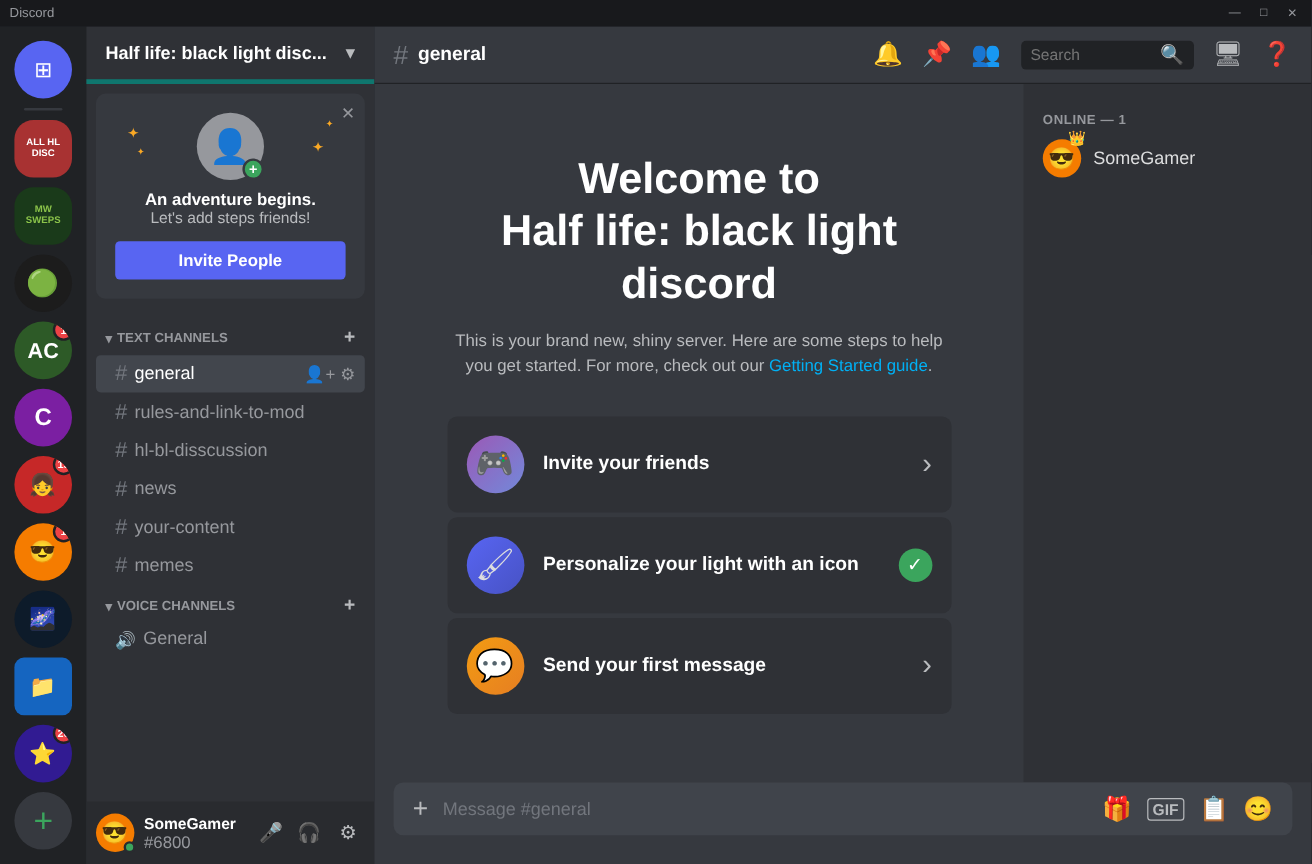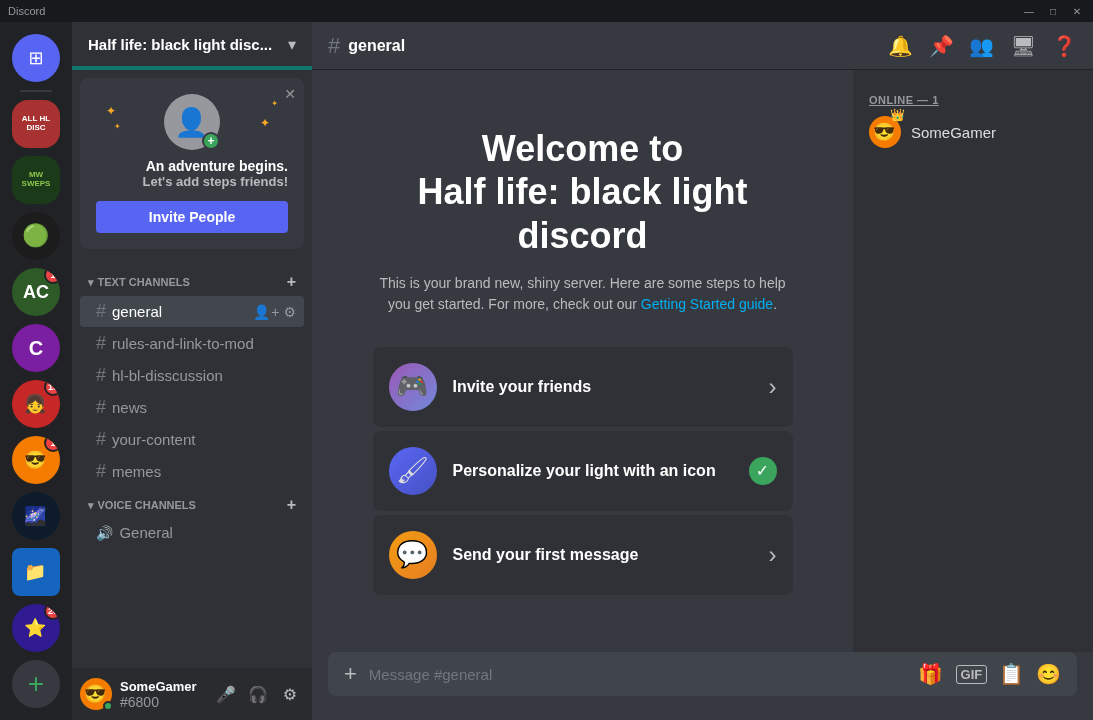--- a/index.html
+++ b/index.html
@@ -208,25 +208,24 @@
       font-size: 12px;
       color: #fff;
       font-weight: 700;
     }
     .invite-card-decoration {
       text-align: center;
       position: relative;
       margin-bottom: 8px;
     }
     .invite-card-text {
-      text-align: right;
+      text-align: center;
       font-size: 13px;
       color: #b9bbbe;
       margin-bottom: 12px;
-      font-weight: bold;
     }
     .invite-card-text strong {
       color: #fff;
       display: block;
       font-size: 14px;
     }
     .invite-btn {
       width: 100%;
       padding: 8px;
       background: #5865f2;
@@ -544,21 +543,20 @@
       flex-shrink: 0;
       overflow-y: auto;
     }
     .members-section-title {
       font-size: 11px;
       font-weight: 700;
       color: #96989d;
       text-transform: uppercase;
       padding: 8px 8px 4px;
       letter-spacing: 0.5px;
-      text-decoration: underline;
     }
     .member-item {
       display: flex;
       align-items: center;
       padding: 6px 8px;
       border-radius: 4px;
       cursor: pointer;
       gap: 10px;
     }
     .member-avatar {
@@ -754,20 +752,24 @@
   <div class="main-content">
 
     <div class="channel-header">
       <span class="channel-header-hash">#</span>
       <span class="channel-header-name">general</span>
       <div class="header-spacer"></div>
       <div class="header-icons">
         <span class="header-icon">🔔</span>
         <span class="header-icon">📌</span>
         <span class="header-icon">👥</span>
+        <div class="search-bar">
+          <input type="text" placeholder="Search" style="">
+          <span>🔍</span>
+        </div>
         <span class="header-icon">🖥</span>
         <span class="header-icon">❓</span>
       </div>
     </div>
 
     <div style="display:flex; flex:1; overflow:hidden;">
 
       <div class="welcome-area">
         <div class="welcome-title">
           Welcome to<br>Half life: black light<br>discord

